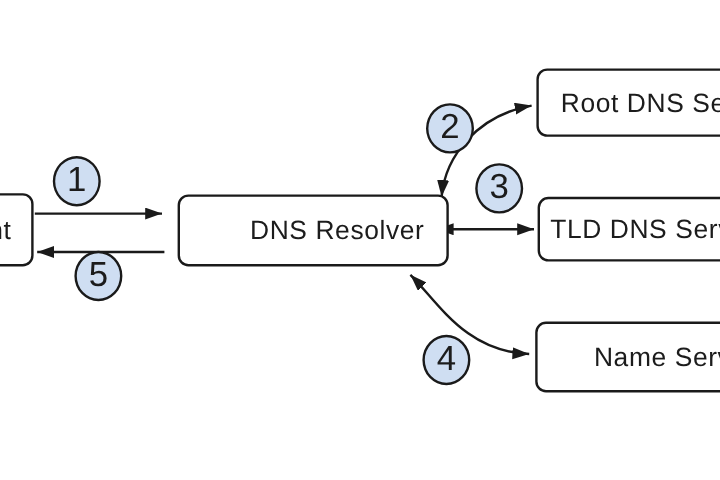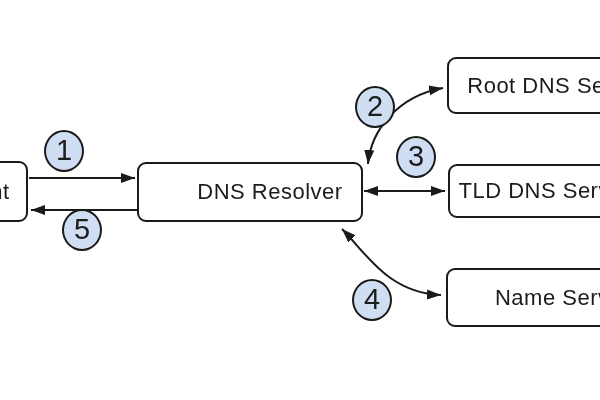--- a/index.html
+++ b/index.html
@@ -42,21 +42,21 @@
     border: 2px solid var(--stroke);
     border-radius: 9px;
     display: flex;
     align-items: center;
     justify-content: center;
     font-size: 22px;
     letter-spacing: 0.5px;
     white-space: nowrap;
   }
   .node-client   { left: -68px; top: 161px; width:  96px; height: 61px; }
-  .node-resolver { left: 137px; top: 162px; width: 226px; height: 60px; padding-left: 40px; }
+  .node-resolver { left: 148px; top: 162px; width: 226px; height: 60px; padding-left: 40px; }
   .node-root     { left: 447px; top:  57px; width: 218px; height: 57px; }
   .node-tld      { left: 448px; top: 164px; width: 193px; height: 54px; }
   .node-name     { left: 446px; top: 268px; width: 233px; height: 59px; }
   .badge {
     position: absolute;
     z-index: 3;
     width: 40px;
     height: 42px;
     background: var(--badge-fill);
     border: 2px solid var(--stroke);

